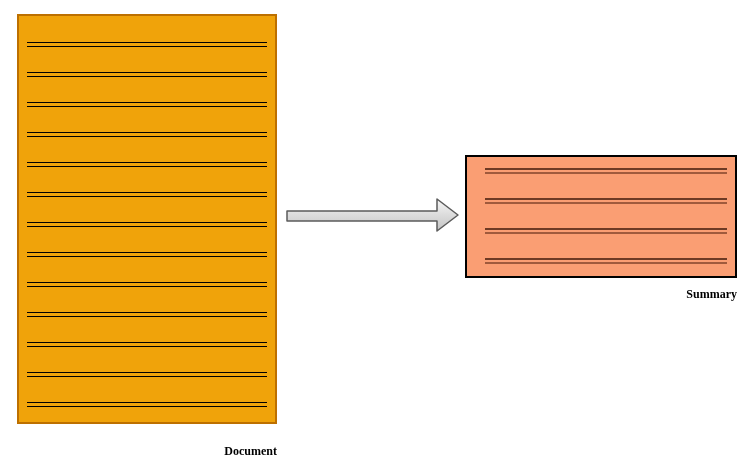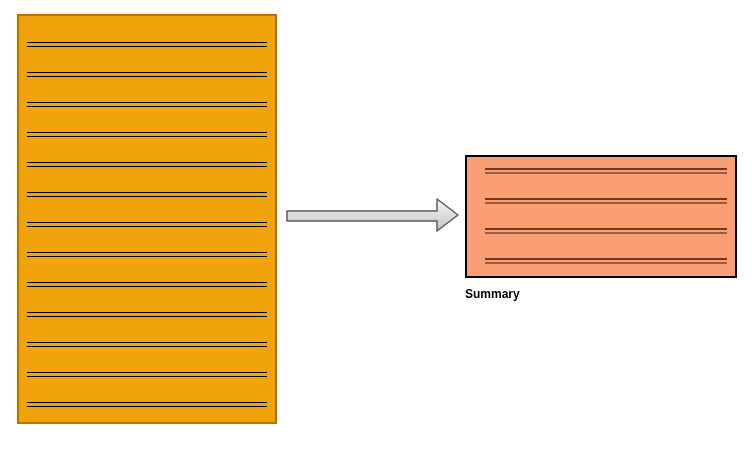--- a/index.html
+++ b/index.html
@@ -47,25 +47,26 @@
   }
   .summary-shape .text-line {
     left: 18px;
     right: 8px;
     height: 2px;
     border-top: 2px solid #6E3A24;
     border-bottom: 2px solid #A05A3C;
   }
   .shape-label {
     position: absolute;
-    text-align: left;
+    text-align: right;
     font-size: 12px;
     font-weight: bold;
     color: #000000;
     line-height: 15px;
+    font-family: Liberation Serif, serif;
   }
   .document-label {
     left: 17px;
     top: 444px;
     width: 260px;
   }
   .summary-label {
     left: 465px;
     top: 287px;
     width: 272px;
@@ -110,16 +111,17 @@
     <polygon id="arrow-polygon" points="1,15 151,15 151,3 172,19 151,35 151,25 1,25" fill="url(#arrowGrad)" stroke-width="1.5" stroke-linejoin="round" stroke="#5B5B5B"></polygon>
   </svg>
 
   <div class="shape summary-shape" style="background: rgb(250, 158, 115); border-color: rgb(0, 0, 0);">
       <div class="text-line" style="top: 11px; border-top-color: rgb(110, 58, 36); border-bottom-color: rgb(160, 90, 60);"></div>
       <div class="text-line" style="top: 41px; border-top-color: rgb(110, 58, 36); border-bottom-color: rgb(160, 90, 60);"></div>
       <div class="text-line" style="top: 71px; border-top-color: rgb(110, 58, 36); border-bottom-color: rgb(160, 90, 60);"></div>
       <div class="text-line" style="top: 101px; border-top-color: rgb(110, 58, 36); border-bottom-color: rgb(160, 90, 60);"></div>
     </div>
 
+  <div class="shape-label document-label" style="color: rgb(0, 0, 0);">Document</div>
 
   <div class="shape-label summary-label" style="color: rgb(0, 0, 0);">Summary</div>
 
 </div>
 
 </body></html>

